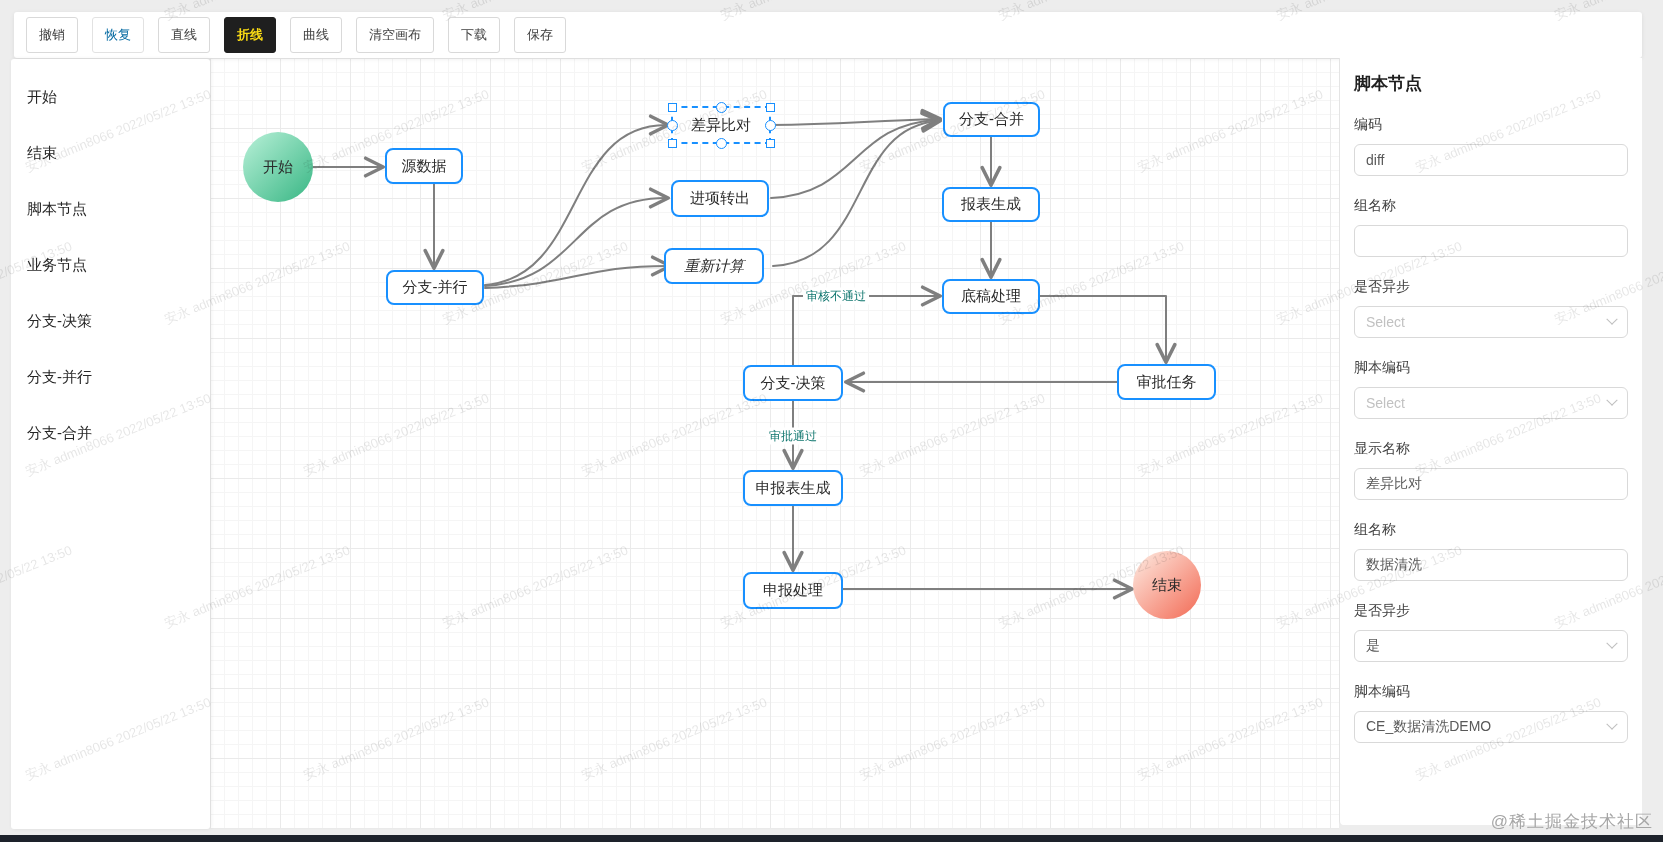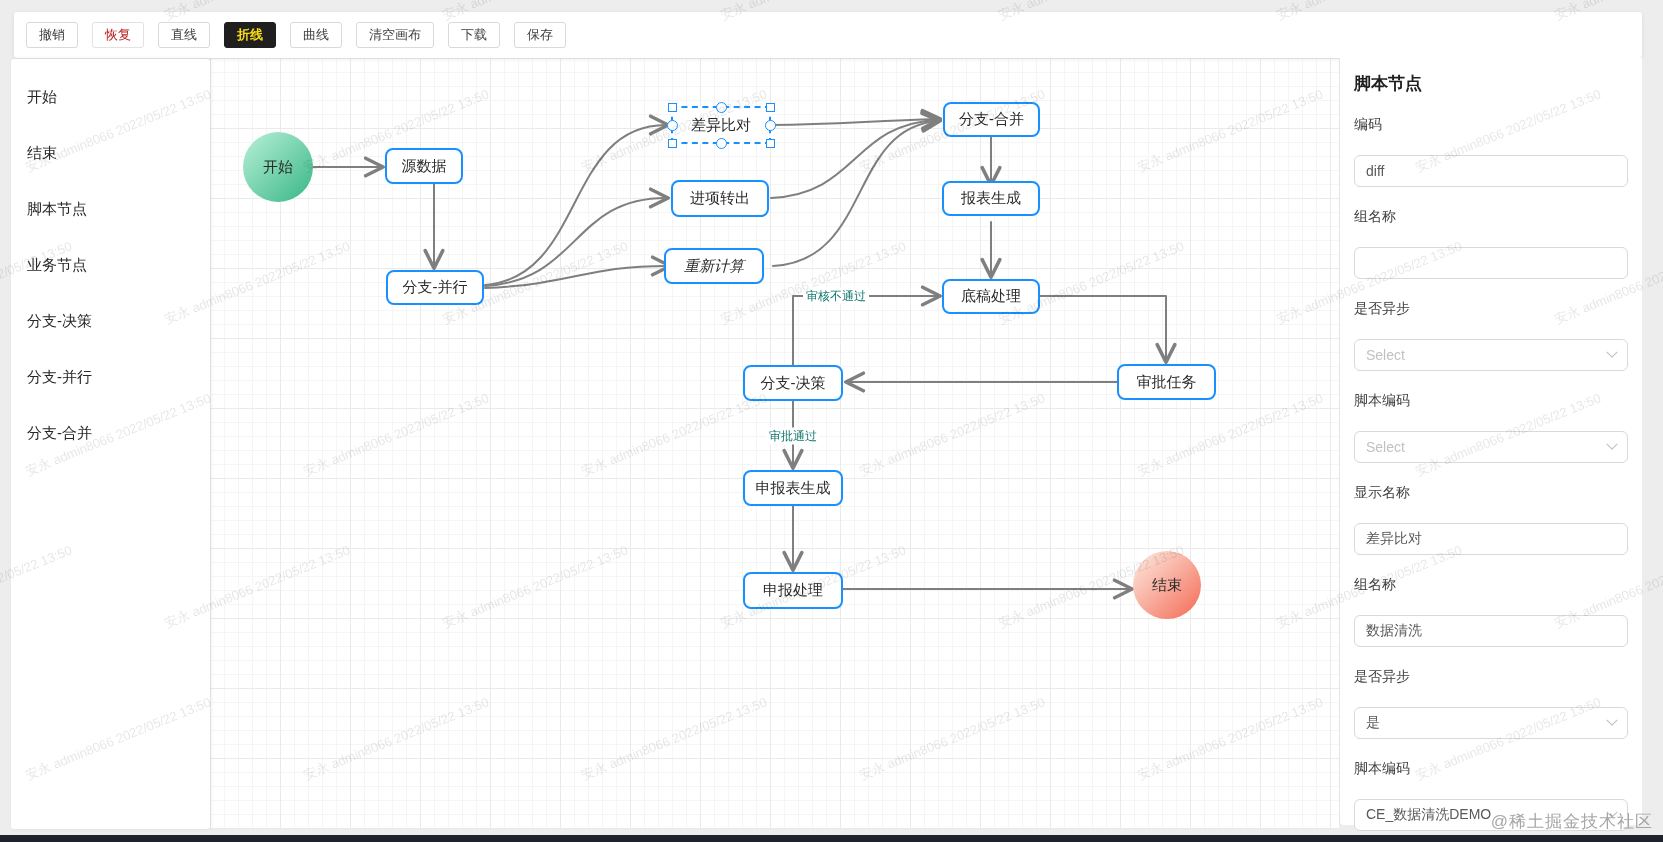--- a/index.html
+++ b/index.html
@@ -4,24 +4,24 @@
 <style>
   * { margin:0; padding:0; box-sizing:border-box; }
   html,body { width:1663px; height:842px; overflow:hidden; }
   body { font-family:"Liberation Sans","DejaVu Sans",sans-serif; background:#ededed; }
   .page { position:relative; width:1663px; height:842px; background:#ededed; overflow:hidden; }
 
   
   .toolbar { position:absolute; left:14px; top:12px; width:1628px; height:46px;
     background:#fff; border-radius:3px; box-shadow:0 1px 4px rgba(0,0,0,0.08);
     display:flex; align-items:center; gap:14px; padding-left:12px; z-index:4; }
-  .tb-btn { height:26px; padding:0 12px; background:#fff; border:1px solid #d9d9d9;
+  .tb-btn { height:36px; padding:0 12px; background:#fff; border:1px solid #d9d9d9;
     border-radius:3px; font-size:13px; color:#404040; cursor:pointer;
     font-family:"Liberation Sans","DejaVu Sans",sans-serif; line-height:24px; }
-  .tb-btn.disabled { color:#b91c1c; border-color:#e2e2e2; cursor:not-allowed; }
+  .tb-btn.disabled { color:#0369a1; border-color:#e2e2e2; cursor:not-allowed; }
   .tb-btn.active { font-weight:700; }
 
   
   .sidebar { position:absolute; left:11px; top:59px; width:199px; height:770px;
     background:#fff; border-radius:3px; box-shadow:1px 0 4px rgba(0,0,0,0.07);
     padding-top:10px; z-index:4; }
   .side-item { height:56px; display:flex; align-items:center; padding-left:16px;
     font-size:15px; color:#262626; cursor:grab; }
 
   
@@ -48,21 +48,21 @@
     border:1.5px solid #1890ff; z-index:4; }
   .h-ci { position:absolute; width:11px; height:11px; background:#fff;
     border:1.5px solid #1890ff; border-radius:50%; z-index:4; }
 
   
   .rpanel { position:absolute; left:1339px; top:58px; width:303px; height:767px;
     background:#fff; border-left:1px solid #e4e4e4; border-radius:0 0 4px 4px;
     padding:14px; z-index:4; }
   .rpanel-title { font-size:17px; font-weight:700; color:#1f1f1f; }
   .field-label { margin-top:22px; font-size:14px; color:#404040; height:14px; line-height:14px; }
-  .field-box { margin-top:24px; height:32px; border:1px solid #d9d9d9; border-radius:6px;
+  .field-box { margin-top:13px; height:32px; border:1px solid #d9d9d9; border-radius:6px;
     background:#fff; display:flex; align-items:center; padding:0 11px; font-size:14px;
     color:#595959; cursor:text; }
   .field-box.select { cursor:pointer; justify-content:space-between; }
   .field-box .ph { color:#c1c1c1; }
   .chev { width:8px; height:8px; border-right:1.5px solid #bfbfbf;
     border-bottom:1.5px solid #bfbfbf; transform:rotate(45deg) translate(-2px,-2px); }
 
   
   .bottom-bar { position:absolute; left:0; top:835px; width:1663px; height:7px; z-index:6; }
   .juejin { position:absolute; right:10px; top:810px; font-size:17px; color:#a6a6a6;
@@ -124,21 +124,21 @@
   <div id="nodes-layer">
       <div class="edge-label" style="left: 836px; top: 296px;">审核不通过</div>
       <div class="edge-label" style="left: 793px; top: 436px;">审批通过</div>
       <div class="node-circle" style="left: 243px; top: 132px; width: 70px; height: 70px; background: linear-gradient(135deg, rgb(166, 232, 204) 15%, rgb(62, 185, 136) 95%);">开始</div>
       <div class="node-rect" style="left: 385px; top: 148px; width: 78px; height: 36px;">源数据</div>
       <div class="node-rect" style="left: 386px; top: 270px; width: 98px; height: 35px;">分支-并行</div>
       <div class="node-rect selected" style="left: 671px; top: 106px; width: 100px; height: 38px;">差异比对<span class="h-sq" style="top: -5.5px; left: -5.5px;"></span><span class="h-sq" style="top: -5.5px; right: -5.5px;"></span><span class="h-sq" style="bottom: -5.5px; left: -5.5px;"></span><span class="h-sq" style="bottom: -5.5px; right: -5.5px;"></span><span class="h-ci" style="left: calc(50% - 5.5px); top: -6.5px;"></span><span class="h-ci" style="left: calc(50% - 5.5px); bottom: -6.5px;"></span><span class="h-ci" style="left: -6.5px; top: calc(50% - 5.5px);"></span><span class="h-ci" style="top: calc(50% - 5.5px); right: -6.5px;"></span></div>
       <div class="node-rect" style="left: 671px; top: 180px; width: 98px; height: 37px;">进项转出</div>
       <div class="node-rect" style="left: 664px; top: 248px; width: 100px; height: 36px; font-style: italic;">重新计算</div>
       <div class="node-rect" style="left: 943px; top: 102px; width: 97px; height: 35px;">分支-合并</div>
-      <div class="node-rect" style="left: 942px; top: 181px; width: 98px; height: 35px;">报表生成</div>
+      <div class="node-rect" style="left: 942px; top: 187px; width: 98px; height: 35px;">报表生成</div>
       <div class="node-rect" style="left: 942px; top: 279px; width: 98px; height: 35px;">底稿处理</div>
       <div class="node-rect" style="left: 1117px; top: 364px; width: 99px; height: 36px;">审批任务</div>
       <div class="node-rect" style="left: 743px; top: 365px; width: 100px; height: 36px;">分支-决策</div>
       <div class="node-rect" style="left: 743px; top: 470px; width: 100px; height: 36px;">申报表生成</div>
       <div class="node-rect" style="left: 743px; top: 572px; width: 100px; height: 37px;">申报处理</div>
       <div class="node-circle" style="left: 1133px; top: 551px; width: 68px; height: 68px; background: linear-gradient(135deg, rgb(252, 217, 206) 15%, rgb(243, 112, 91) 95%);">结束</div>
     </div>
 
   <div class="rpanel">
     <div class="rpanel-title">脚本节点</div>

